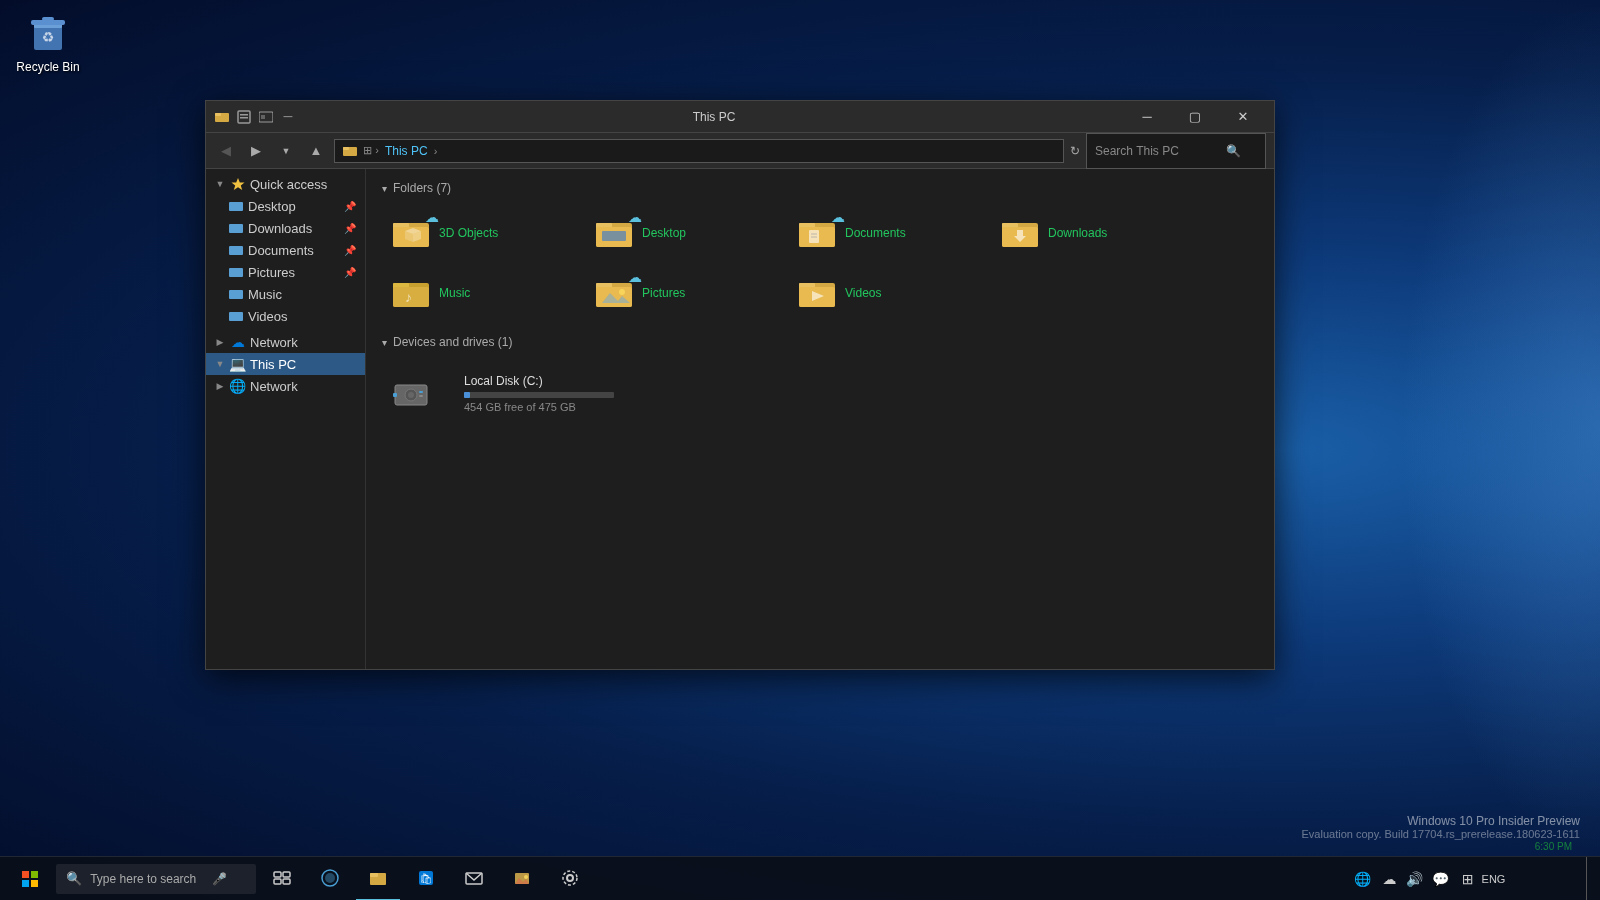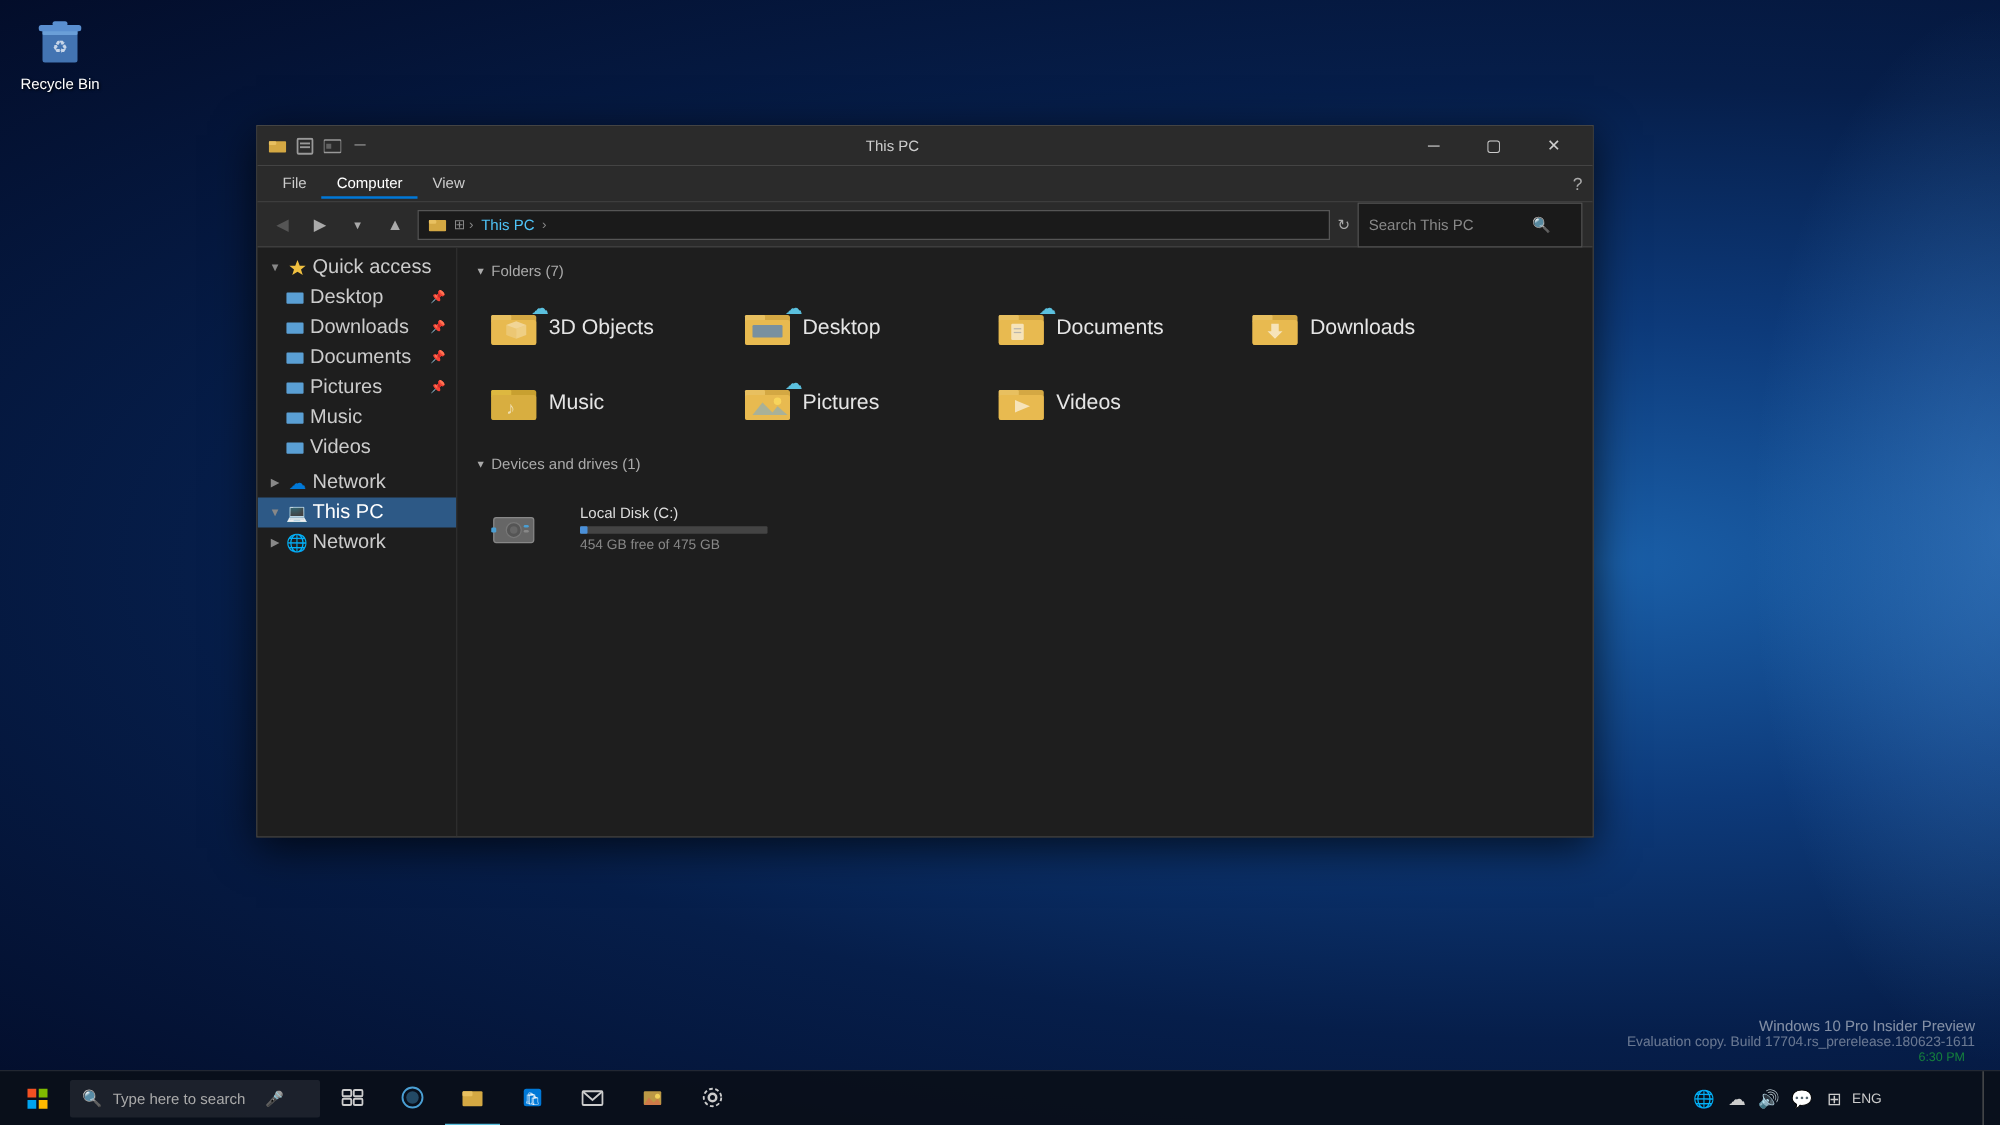--- a/index.html
+++ b/index.html
@@ -233,21 +233,21 @@
     }
     .nav-icon {
       width: 16px;
       height: 16px;
       flex-shrink: 0;
       display: flex;
       align-items: center;
       justify-content: center;
     }
     .nav-label {
-      font-size: 16px;
+      font-size: 13px;
       white-space: nowrap;
       overflow: hidden;
       text-overflow: ellipsis;
     }
     .nav-pin {
       margin-left: auto;
       color: #4fa3e0;
       font-size: 10px;
     }
     .nav-indent1 { padding-left: 22px; }
@@ -292,22 +292,22 @@
       border-radius: 2px;
       border: 1px solid transparent;
     }
     .folder-icon-wrap {
       width: 40px;
       height: 40px;
       flex-shrink: 0;
       position: relative;
     }
     .folder-name {
-      font-size: 17px;
-      color: #e5e5e5;
+      font-size: 12px;
+      color: #22c55e;
       text-align: right;
     }
     .cloud-badge {
       position: absolute;
       top: -4px;
       right: -8px;
       color: #5bc0de;
       font-size: 14px;
     }
 
@@ -526,28 +526,20 @@
       <span class="tb-icon" style="color:#888; font-size:16px; margin-top:-2px">–</span>
     </div>
     <span class="title-bar-title">This PC</span>
     <div class="title-bar-controls">
       <button class="tb-ctrl">─</button>
       <button class="tb-ctrl">▢</button>
       <button class="tb-ctrl close">✕</button>
     </div>
   </div>
 
-  <div class="ribbon">
-    <div class="ribbon-tabs">
-      <span class="ribbon-tab">File</span>
-      <span class="ribbon-tab active">Computer</span>
-      <span class="ribbon-tab">View</span>
-      <span class="ribbon-help">?</span>
-    </div>
-  </div>
 
   <div class="address-bar">
     <div class="nav-btn disabled">◀</div>
     <div class="nav-btn">▶</div>
     <div class="nav-btn" style="font-size:9px;">▼</div>
     <div class="nav-btn">▲</div>
     <div class="address-input">
       <svg width="14" height="14" viewBox="0 0 14 14">
           <rect x="0" y="3" width="14" height="9" rx="1" fill="#d4a843"></rect>
           <rect x="0" y="3" width="6" height="3" rx="1" fill="#e8c060"></rect>

